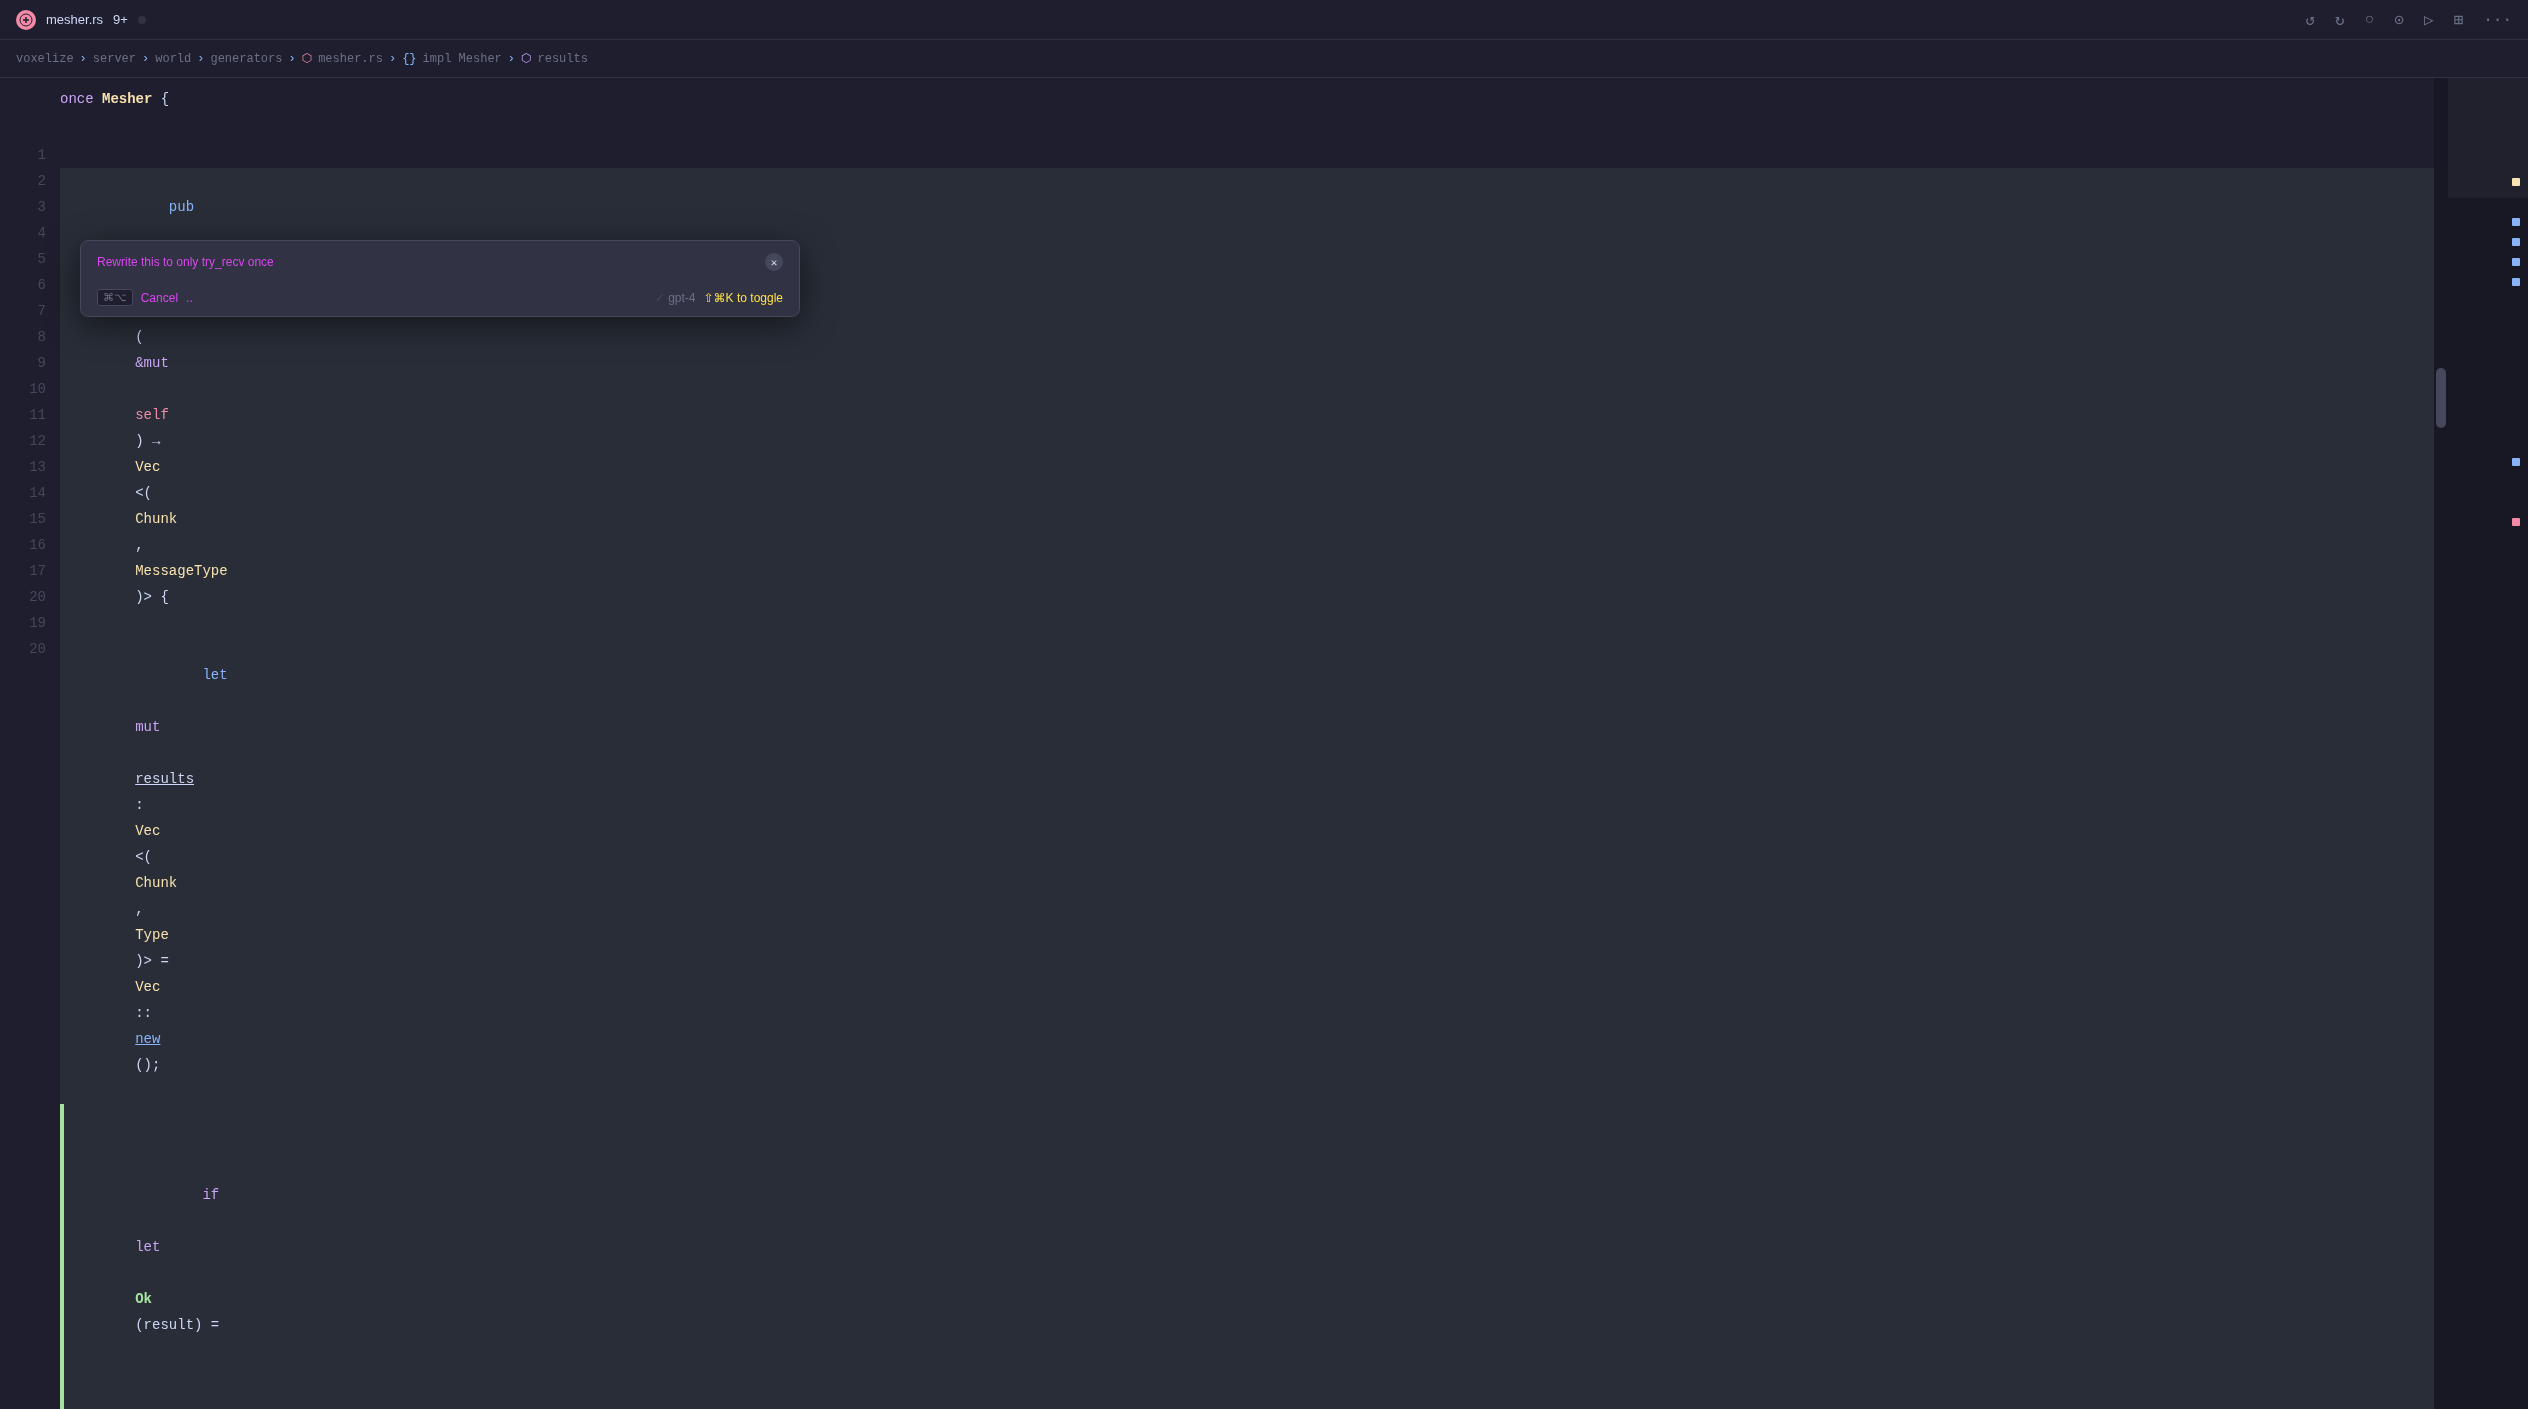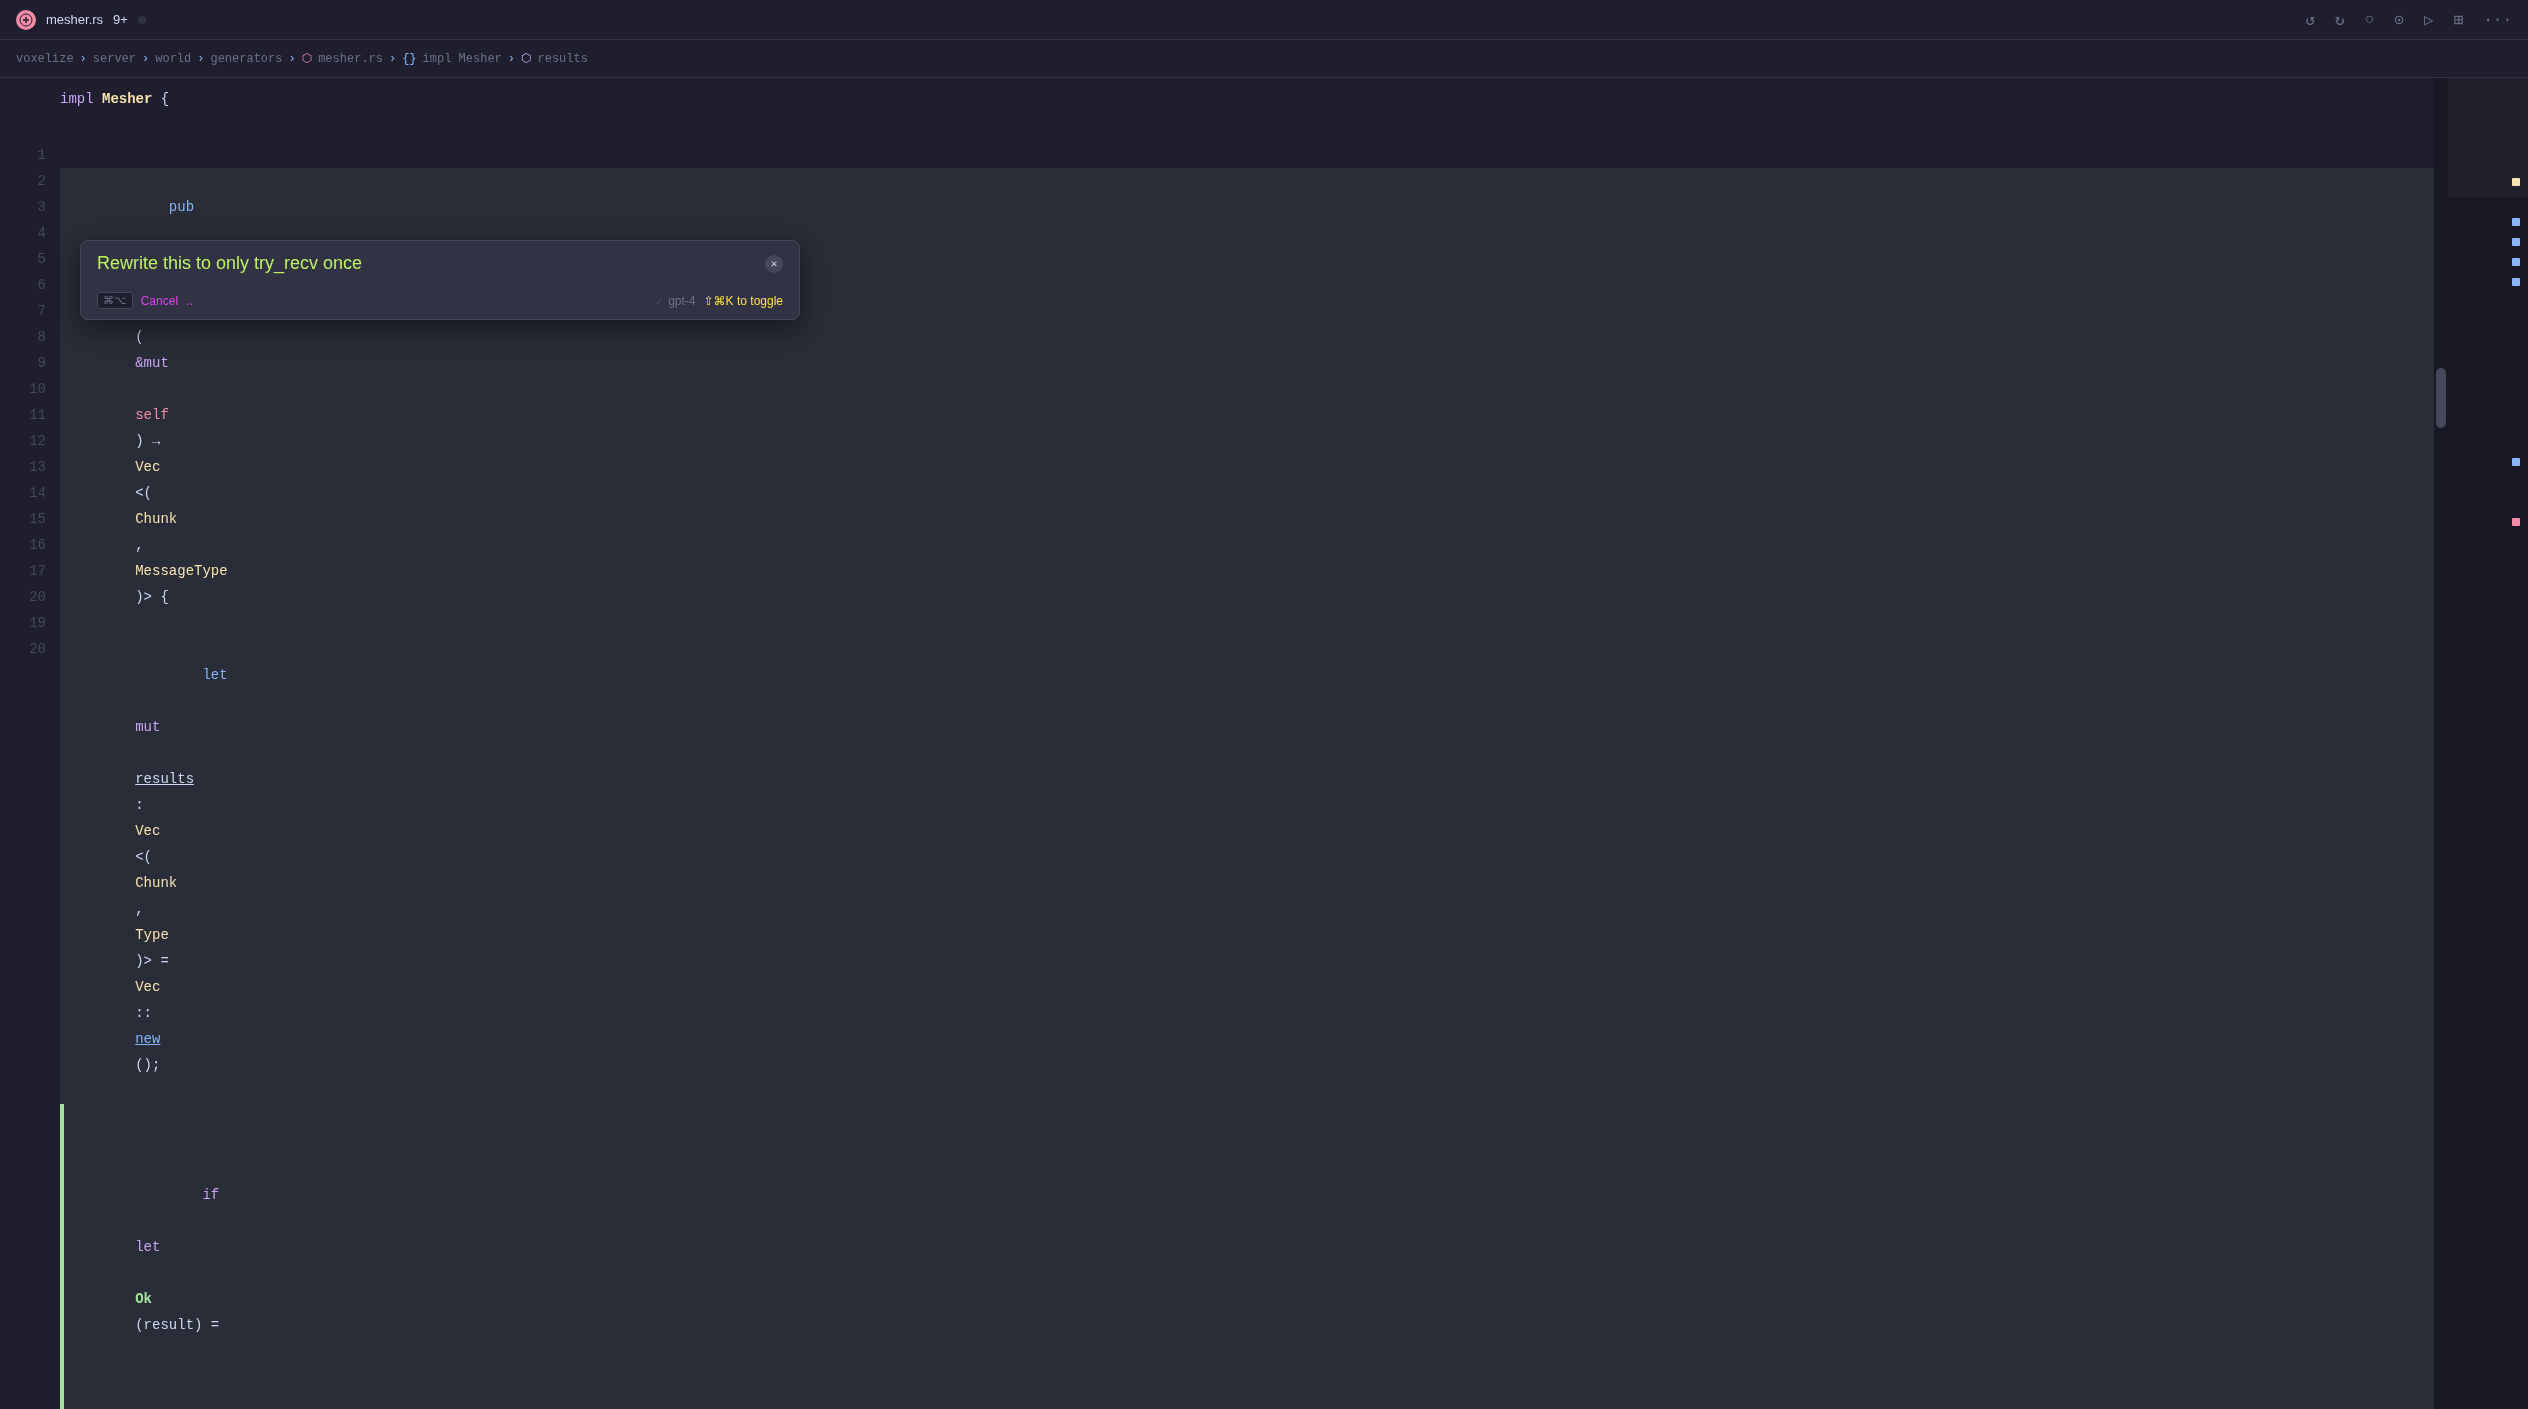--- a/index.html
+++ b/index.html
@@ -181,23 +181,23 @@
     .prompt-input-area {
       padding: 12px 16px;
       display: flex;
       align-items: center;
     }
 
     .prompt-input {
       background: transparent;
       border: none;
       outline: none;
-      color: #bef264;
-      font-family: -apple-system, BlinkMacSystemFont, sans-serif;
-      font-size: 18px;
+      color: #d946ef;
+      font-family: -apple-system, BlinkMacSystemFont, sans-serif;
+      font-size: 12px;
       flex: 1;
     }
 
     .prompt-close {
       width: 18px;
       height: 18px;
       background: #45475a;
       border-radius: 50%;
       display: flex;
       align-items: center;
@@ -371,21 +371,21 @@
       <div style="line-height:26px">17</div>
       <div style="line-height:26px"></div>
       <div style="line-height:26px">20</div>
       <div style="line-height:26px">19</div>
       <div style="line-height:26px">20</div>
     </div>
 
     <div class="code-lines">
 
       <div class="code-line impl-header" style="padding-bottom:4px; height:38px; display:flex; align-items:center;">
-        <span class="kw">impl</span>
+        <span class="kw">once</span>
         <span> </span>
         <span class="type" style="font-weight:bold">Mesher</span>
         <span class="punct"> {</span>
       </div>
 
       <div class="code-line" style="height:26px"></div>
 
 
       <div class="code-line" style="height:26px"></div>
 

